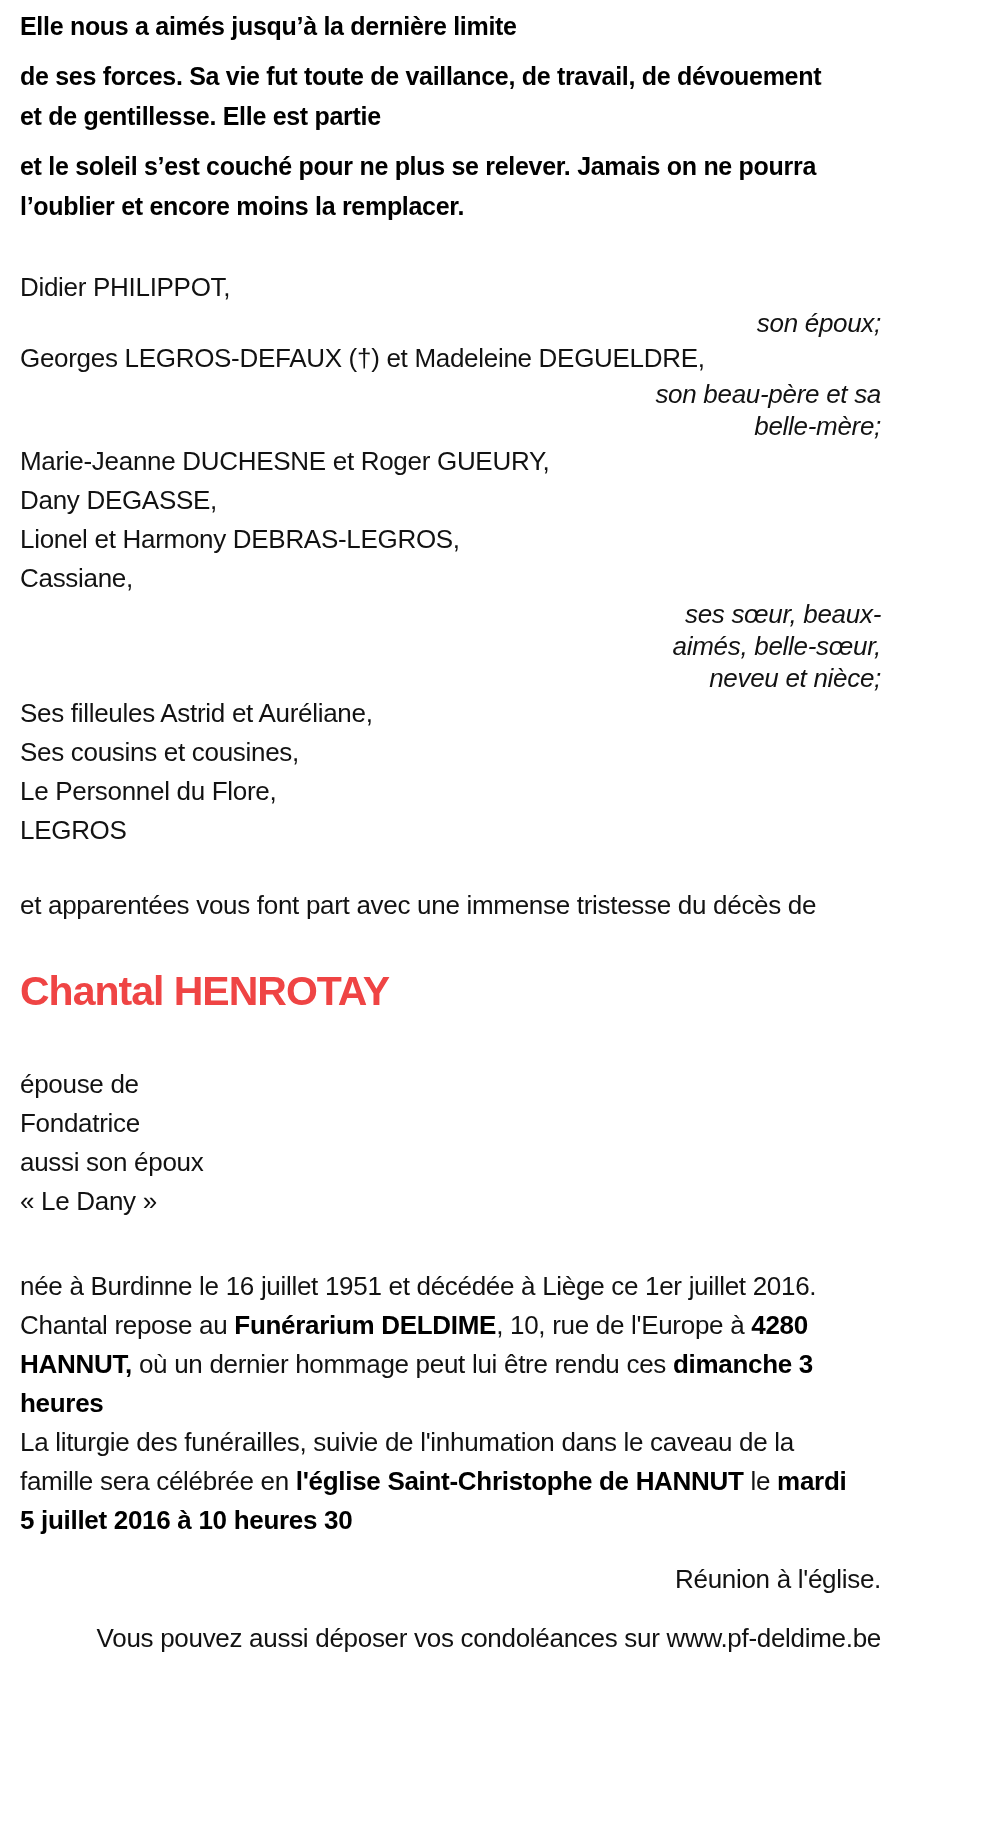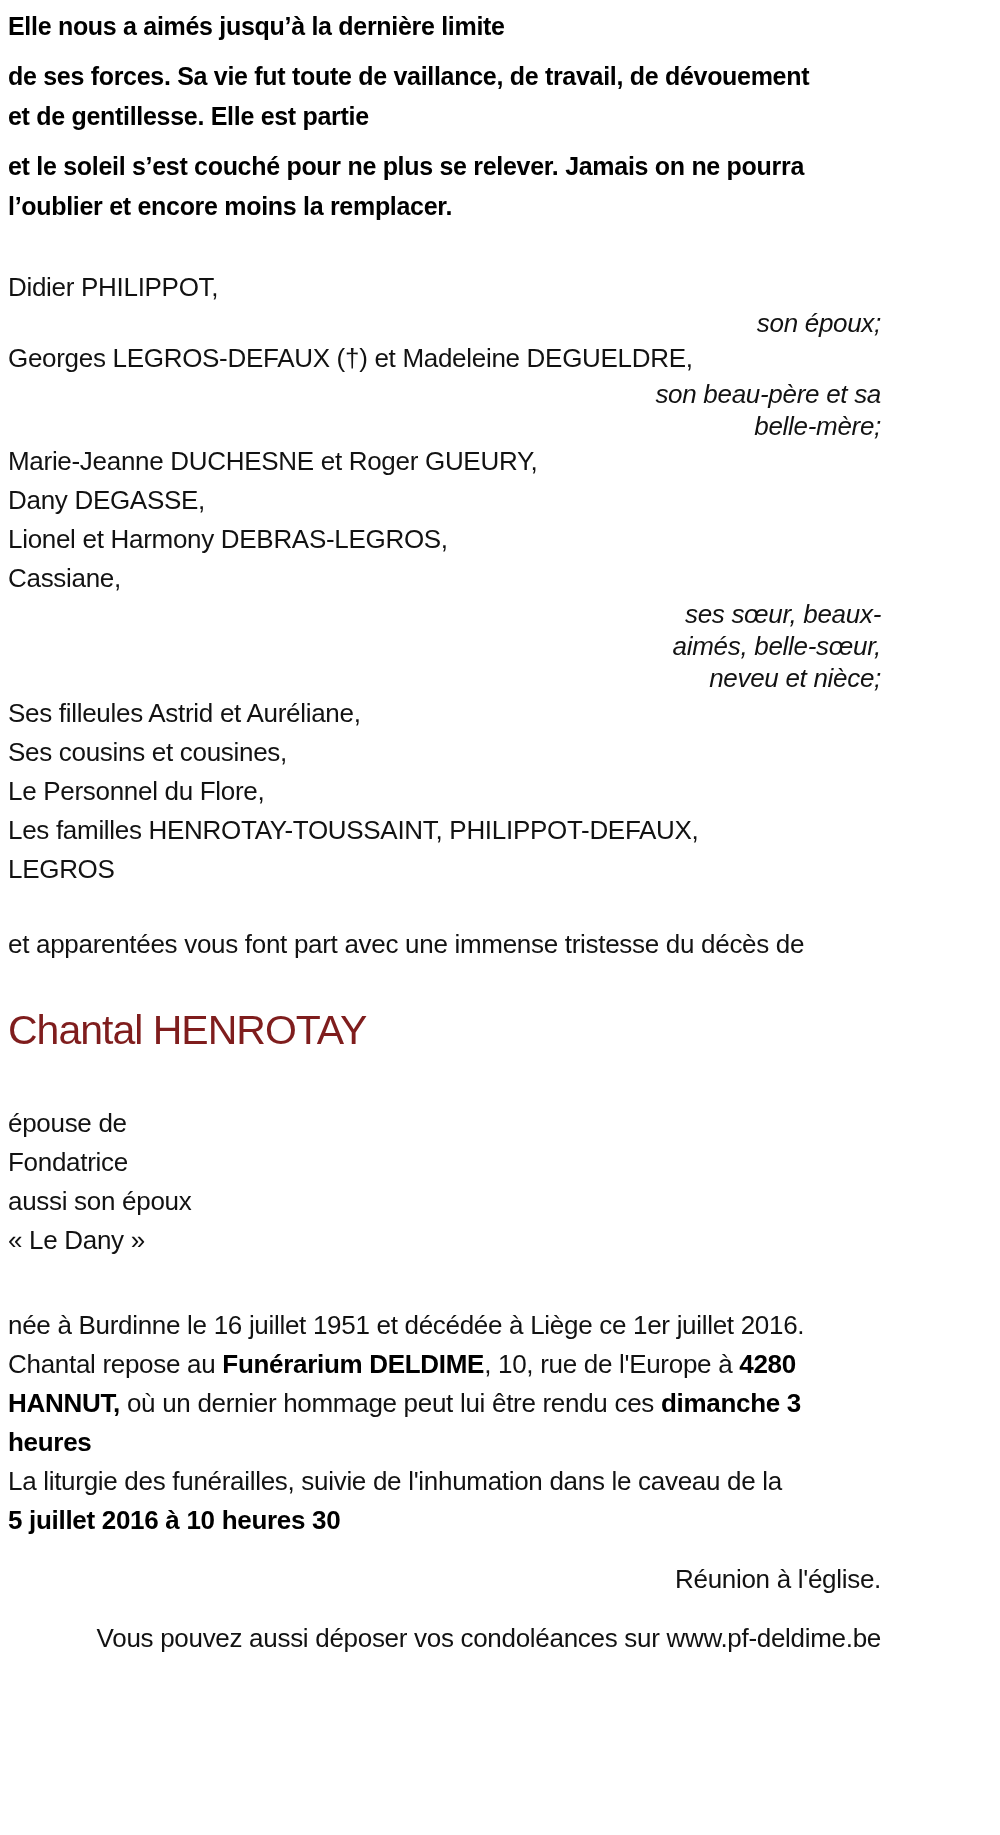--- a/index.html
+++ b/index.html
@@ -1,20 +1,20 @@
 <!DOCTYPE html>
 <html lang="fr"><head>
 <meta charset="utf-8">
 <style>
   * { box-sizing: border-box; }
   html, body { margin: 0; padding: 0; background: #ffffff; }
   .page {
     width: 891px;
     height: 1835px;
-    padding: 6px 10px 0 8px;
+    padding: 6px 10px 0 20px;
     overflow: hidden;
     background: #ffffff;
     color: #121212;
     font-family: "Liberation Sans", "DejaVu Sans", sans-serif;
     font-size: 26px;
     line-height: 39px;
     letter-spacing: -0.3px;
   }
   .ln { white-space: nowrap; }
   
@@ -23,23 +23,23 @@
   
   .family { margin-top: 42px; }
   .rel { text-align: right; font-style: italic; line-height: 32px; white-space: nowrap; }
   
   .announce { margin-top: 36px; }
   
   .deceased-name {
     margin: 40px 0 4px 0;
     font-size: 41px;
     line-height: 52px;
-    font-weight: normal;
+    font-weight: bold;
     letter-spacing: -1px;
-    color: #7f1d1d;
+    color: #ef4444;
   }
   .desc { margin-top: 48px; }
   .life { margin-top: 46px; }
   .para8 { }
   .para12 { margin-top: 20px; text-align: right; }
   b { font-weight: bold; color: #000; }
 </style>
 </head>
 <body>
 
@@ -68,21 +68,20 @@
     <div class="ln">Marie-Jeanne DUCHESNE et Roger GUEURY,</div>
     <div class="ln">Dany DEGASSE,</div>
     <div class="ln">Lionel et Harmony DEBRAS-LEGROS,</div>
     <div class="ln">Cassiane,</div>
     <div class="rel">ses sœur, beaux-</div>
     <div class="rel">aimés, belle-sœur,</div>
     <div class="rel">neveu et nièce;</div>
     <div class="ln">Ses filleules Astrid et Auréliane,</div>
     <div class="ln">Ses cousins et cousines,</div>
     <div class="ln">Le Personnel du Flore,</div>
-    <div class="ln">Les familles HENROTAY-TOUSSAINT, PHILIPPOT-DEFAUX,</div>
     <div class="ln">LEGROS</div>
   </section>
 
   <div class="announce ln">et apparentées vous font part avec une immense tristesse du décès de</div>
 
   <h1 class="deceased-name ln">Chantal HENROTAY</h1>
 
   <section class="desc">
     <div class="ln">épouse de</div>
     <div class="ln">Fondatrice</div>
@@ -93,20 +92,21 @@
   <div class="life ln">née à Burdinne le 16 juillet 1951 et décédée à Liège ce 1er juillet 2016.</div>
 
   <section class="para8">
     <div class="ln"><span>Chantal repose au </span><b>Funérarium DELDIME</b><span>, 10, rue de l'Europe à </span><b>4280</b></div>
     <div class="ln"><b>HANNUT,</b><span> où un dernier hommage peut lui être rendu ces </span><b>dimanche 3</b></div>
     <div class="ln"><b>heures</b></div>
   </section>
 
   <section class="para8">
     <div class="ln"><span>La liturgie des funérailles, suivie de l'inhumation dans le caveau de la</span></div>
+    <div class="ln"><span>famille sera célébrée en </span><b>l'église Saint-Christophe de HANNUT</b><span> le </span><b>mardi</b></div>
     <div class="ln"><b>5 juillet 2016 à 10 heures 30</b></div>
   </section>
 
   <div class="para12 ln">Réunion à l'église.</div>
 
   <div class="para12 ln"><span>Vous pouvez aussi déposer vos condoléances sur </span><span>www.pf-deldime.be</span></div>
 
 </div>
 
 </body></html>

